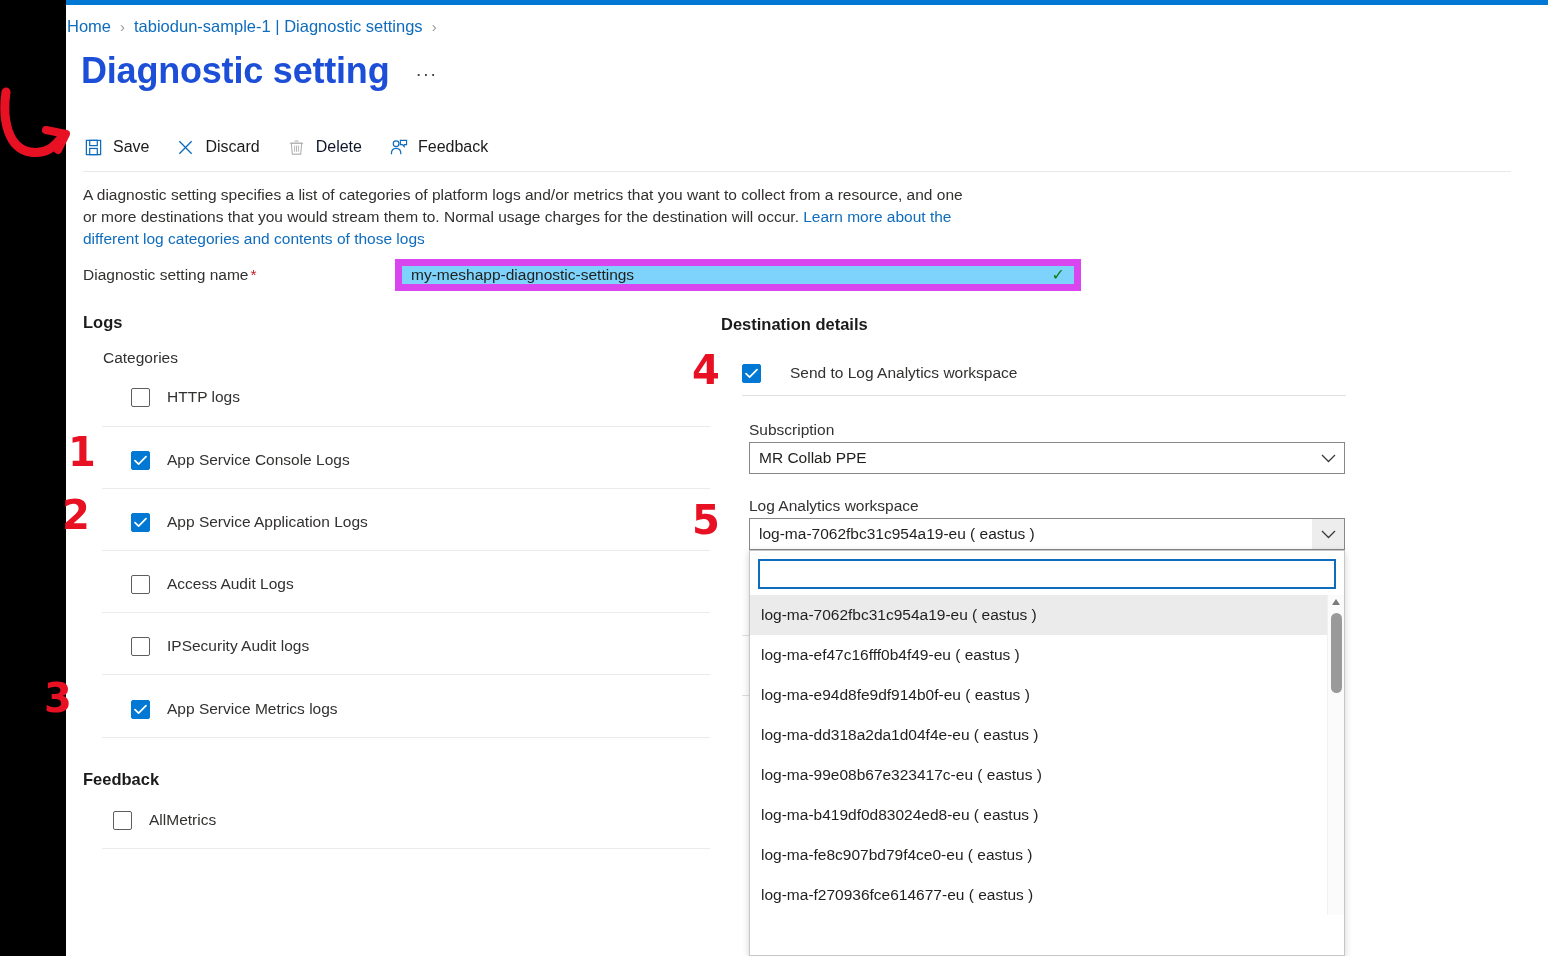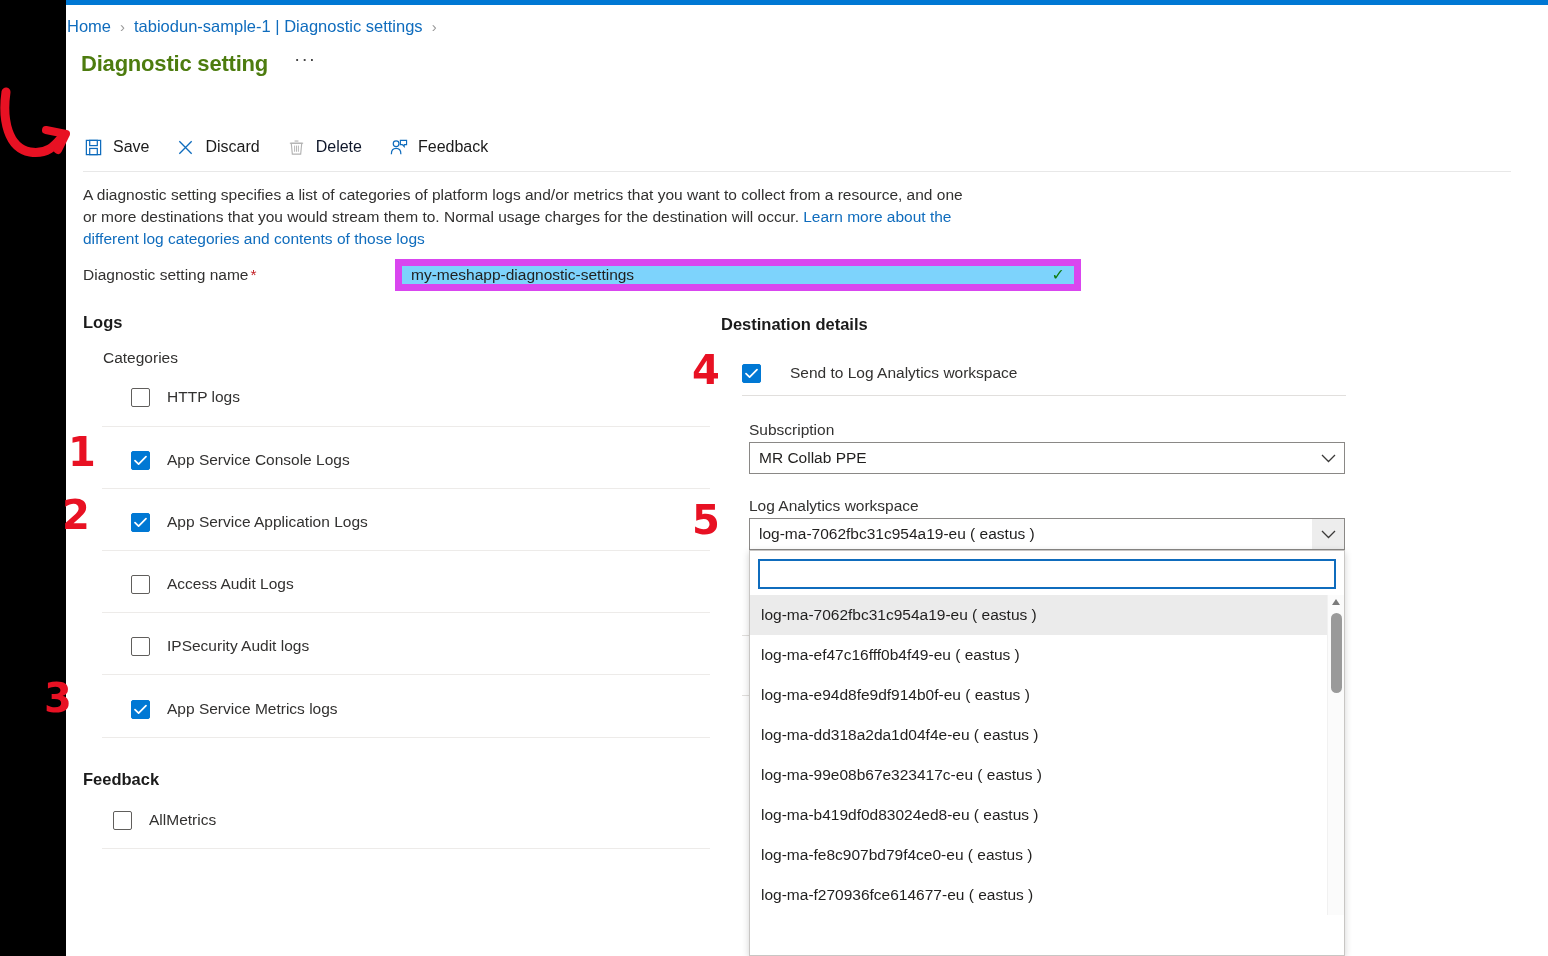--- a/index.html
+++ b/index.html
@@ -44,22 +44,22 @@
   .crumb-sep {
     color: #9a9a9a; font-size: 15px;
     margin: 0 9px; display: inline-block;
   }
   
   .title-row {
     position: absolute; left: 15px; top: 44px;
     display: flex; align-items: flex-end;
   }
   .page-title {
-    font-size: 22px; font-weight: bold;
-    color: #4d7c0f; letter-spacing: -0.2px;
+    font-size: 36px; font-weight: bold;
+    color: #1d4ed8; letter-spacing: -0.2px;
     line-height: 1.2;
   }
   .ellipsis-btn {
     margin-left: 26px; margin-bottom: 9px;
     font-size: 19px; color: #444; cursor: pointer;
     letter-spacing: 1px; line-height: 1;
   }
   
   .cmdbar {
     position: absolute; left: 17px; top: 126px;

